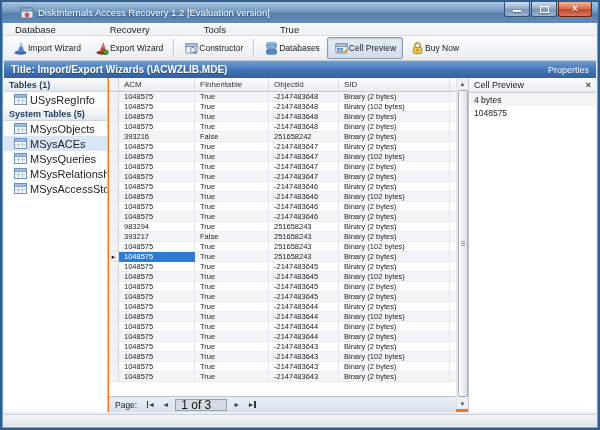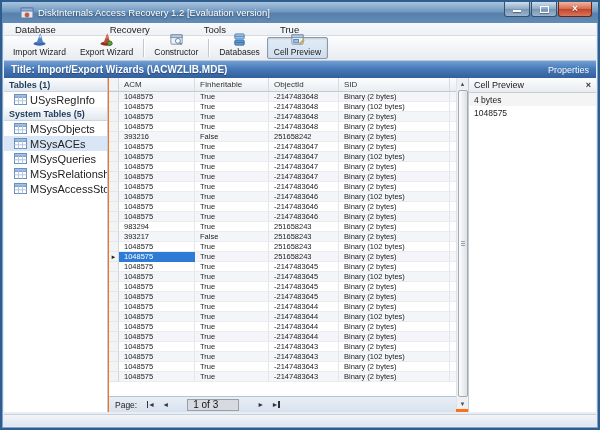--- a/index.html
+++ b/index.html
@@ -40,21 +40,21 @@
     display:flex; align-items:center; padding-left:4px;gap:40px;
   }
   .menu-item { font-size:9.5px; color:#222; padding:0 7px; cursor:default; }
   
   .toolbar {
     position:absolute; left:2px; right:2px; top:34px; height:25px;
     background:linear-gradient(#fdfdfe,#e8ecf1); border-bottom:1px solid #c4c9d0;
     display:flex; align-items:stretch; padding:1px 2px;
   }
   .tb-btn {
-    display:flex; flex-direction:column; align-items:center; justify-content:flex-end;
+    display:flex; flex-direction:row; align-items:center; justify-content:flex-end;
     padding:1px 6px 1px 6px; border:1px solid transparent; border-radius:2px; cursor:pointer;
   }
   .tb-btn .tb-ico { width:15px; height:15px; }
   .tb-btn .tb-label { font-size:8.5px; color:#1a1a1a; white-space:nowrap; margin-top:0px; }
   .tb-btn.pressed {
     border-color:#8a99ad;
     background:linear-gradient(#e4edf7,#cfdeee);
     box-shadow:inset 0 1px 2px rgba(0,0,0,.15);
   }
   .tb-sep { width:1px; background:#c3c8cf; margin:2px 3px; box-shadow:1px 0 0 #fff; }
@@ -108,22 +108,22 @@
   .pager {
     flex:0 0 auto; height:16px; background:linear-gradient(#e8eef6,#d8e2ee);
     border-top:1px solid #b9c3d0; display:flex; align-items:center; padding-left:6px;
   }
   .pager .pg-label { font-size:8.5px; color:#222; margin-right:6px; }
   .pg-btn { width:15px; height:12px; display:flex; align-items:center; justify-content:center;
     font-size:7px; color:#333; cursor:pointer; }
   .pg-btn .bar { width:1.5px; height:7px; background:#333; }
   .pg-btn .tri { font-size:7px; line-height:12px; }
   .pg-box {
-    width:52px; height:12px; margin:0 14px; background:#d7dbe1; border:1px solid #98a0ab;
-    font-size:10px; color:#111; text-align:left; padding-left:5px; line-height:10px;
+    width:52px; height:12px; margin:0 2px; background:#d7dbe1; border:1px solid #98a0ab;
+    font-size:12px; color:#111; text-align:left; padding-left:5px; line-height:10px;
   }
   
   .vscroll {
     position:absolute; left:452px; top:0; bottom:3px; width:12px;
     background:#eef0f3; border-left:1px solid #dfe2e6; display:flex; flex-direction:column; align-items:center;
   }
   .sc-btn { width:12px; height:11px; font-size:6px; color:#4a5360; display:flex; align-items:center; justify-content:center; cursor:pointer; flex:0 0 auto;}
   .sc-thumb { width:10px; flex:1; margin:1px 0; border:1px solid #a4aab3; border-radius:2px;
     background:linear-gradient(90deg,#fdfdfd,#dde1e6); position:relative; cursor:pointer; }
   .sc-grip { position:absolute; left:2px; right:2px; top:50%; margin-top:-3px; }
@@ -218,20 +218,28 @@
         <span class="tb-label">Databases</span>
       </div>
       <div class="tb-btn pressed">
         <span class="tb-ico"><svg viewBox="0 0 16 16">
             <rect x="2" y="3" width="12" height="10" rx="1" fill="#eef3f9" stroke="#7d8ea6"></rect>
             <rect x="2" y="3" width="12" height="3" fill="#b9cce2" stroke="#7d8ea6"></rect>
             <rect x="4" y="8" width="5" height="3.5" fill="#9cc3e8" stroke="#5884b4"></rect>
             <path d="M10 12 L14 8 L15 9 L11 13 Z" fill="#e8b84a" stroke="#a8861e" stroke-width="0.6"></path>
           </svg></span>
         <span class="tb-label">Cell Preview</span>
+      </div>
+      <div class="tb-btn">
+        <span class="tb-ico"><svg viewBox="0 0 16 16">
+            <path d="M5 7 V5 a3 3 0 0 1 6 0 V7" fill="none" stroke="#b8962e" stroke-width="1.6"></path>
+            <rect x="3.6" y="6.8" width="8.8" height="6.6" rx="1.2" fill="#ecc84f" stroke="#a8861e"></rect>
+            <circle cx="8" cy="9.8" r="1" fill="#8a6d12"></circle>
+          </svg></span>
+        <span class="tb-label">Buy Now</span>
       </div>
     </div>
 
   <div class="title-strip">
     <span class="strip-title">Title: Import/Export Wizards (\ACWZLIB.MDE)</span>
     <span class="strip-right">Properties</span>
   </div>
 
   <div class="main">
 

